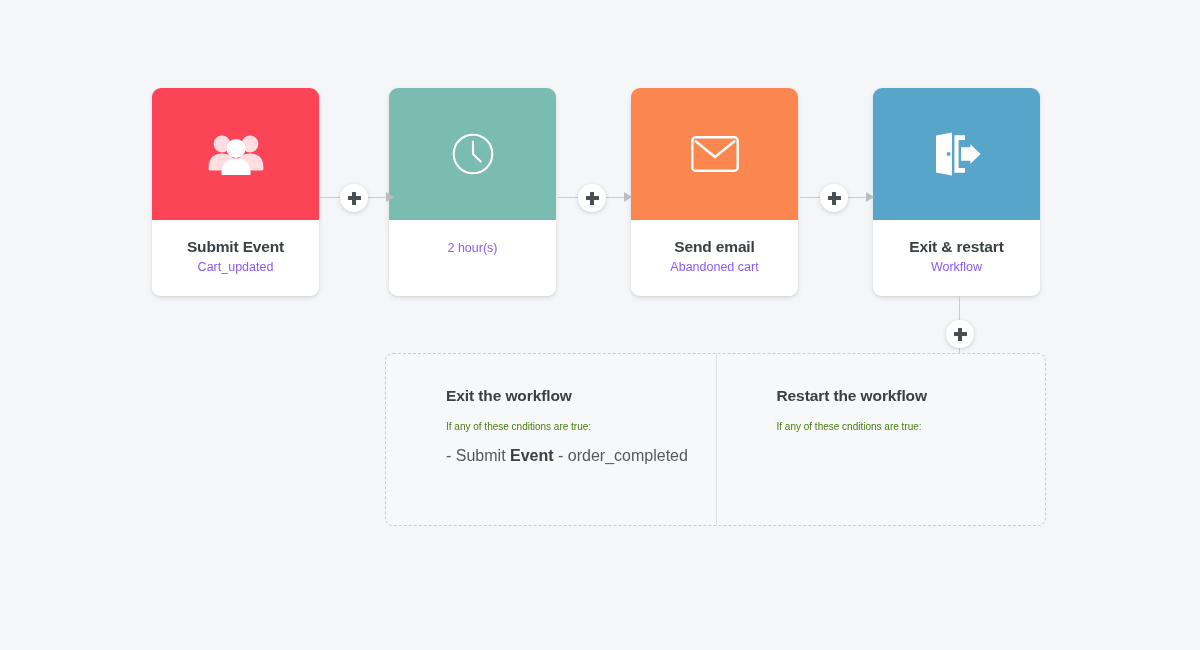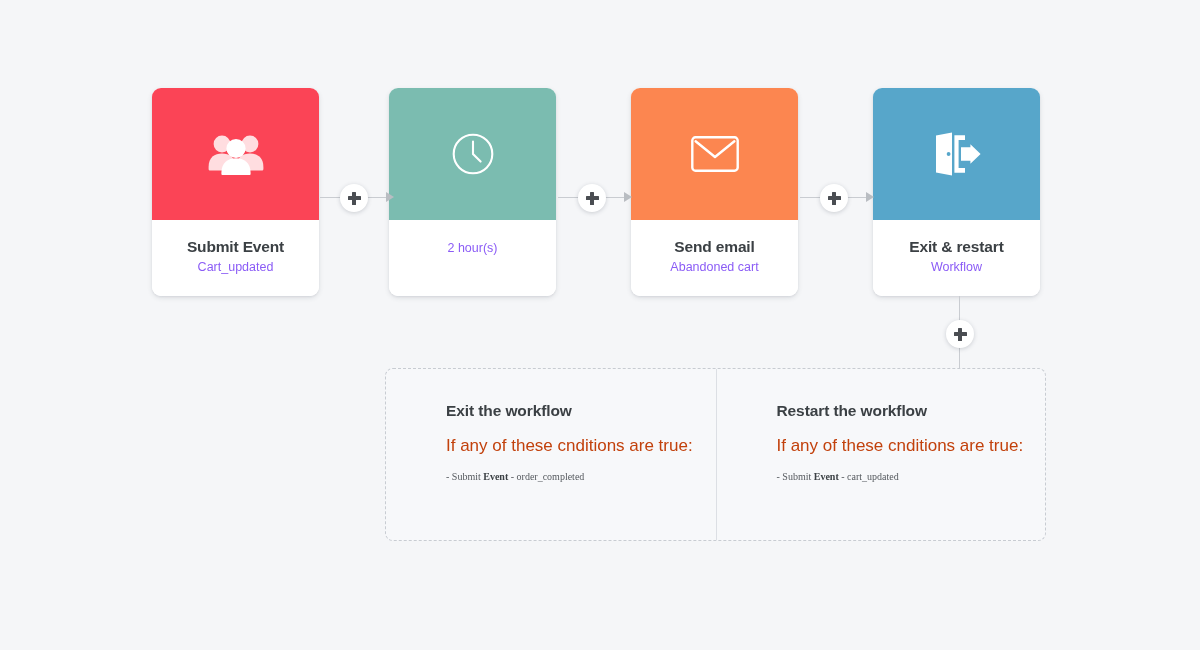--- a/index.html
+++ b/index.html
@@ -156,21 +156,21 @@
     width: 0; height: 0;
     border-left: 5.5px solid transparent;
     border-right: 5.5px solid transparent;
     border-top: 8px solid #b9bdc2;
   }
 
   
   .branch-panel {
     position: absolute;
     left: 385px;
-    top: 368px;
+    top: 353px;
     width: 661px;
     height: 173px;
     border: 1.5px dashed #c8ccd2;
     border-radius: 8px;
     background: #f7f8fa;
     box-sizing: border-box;
     display: flex;
     justify-content: space-between;
   }
   .branch-col {
@@ -182,30 +182,29 @@
     border-left: 1.5px solid #dcdfe4;
   }
   .branch-heading {
     font-size: 15.5px;
     font-weight: bold;
     color: #3b4044;
     letter-spacing: -0.1px;
     margin-bottom: 16px;
   }
   .branch-lead {
-    font-size: 17px;
-    color: #c2410c;
+    font-size: 10px;
+    color: #4d7c0f;
     margin-bottom: 15px;
   }
   .cond-row {
-    font-size: 10px;
+    font-size: 16px;
     color: #55595e;
     margin-bottom: 12px;
     white-space: nowrap;
-    font-family: Liberation Serif, serif;
   }
   .cond-row b { color: #3b4044; font-weight: bold; }
 </style>
 </head>
 <body>
 
 <div id="canvas">
 
   <div class="steps-row">
 
@@ -321,20 +320,17 @@
       <div class="branch-heading">Exit the workflow</div>
       <div class="branch-lead">If any of these cnditions are true:</div>
       <div class="cond-row">
         <span>- Submit </span><b>Event</b><span> - order_completed</span>
       </div>
     </div>
 
     <div class="branch-col right">
       <div class="branch-heading">Restart the workflow</div>
       <div class="branch-lead">If any of these cnditions are true:</div>
-      <div class="cond-row">
-        <span>- Submit </span><b>Event</b><span> - cart_updated</span>
-      </div>
     </div>
 
   </div>
 
 </div>
 
 </body></html>

